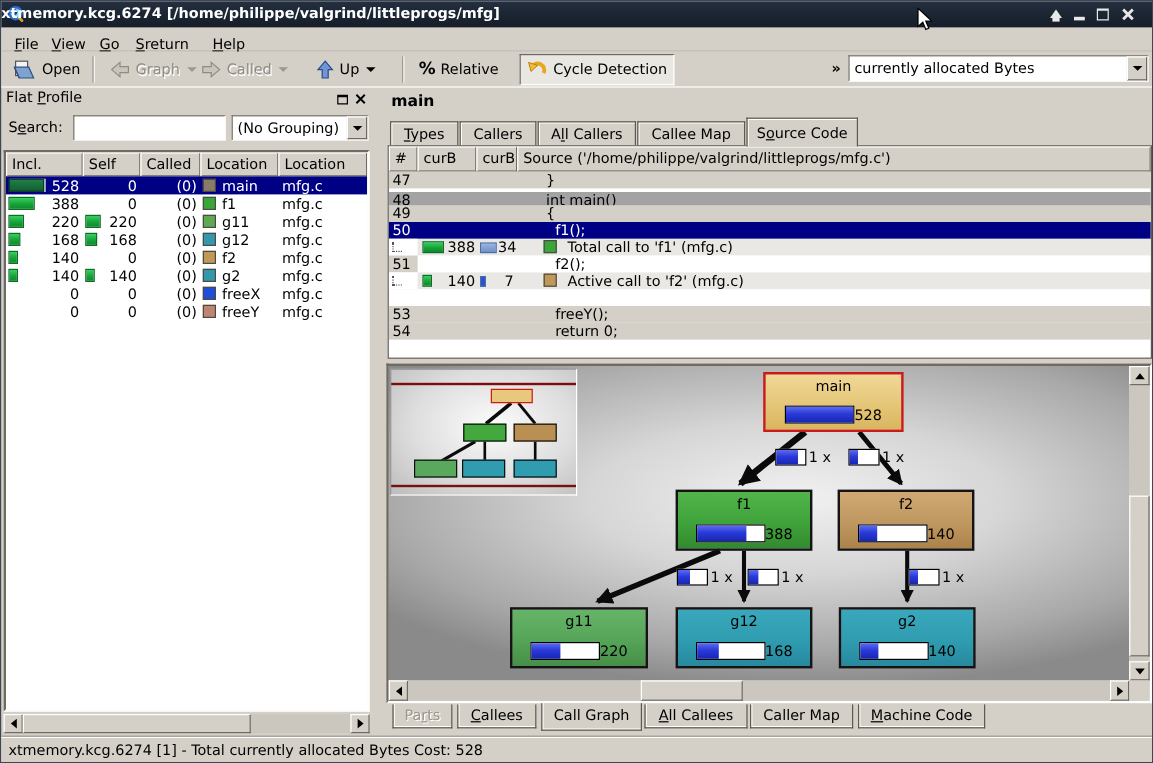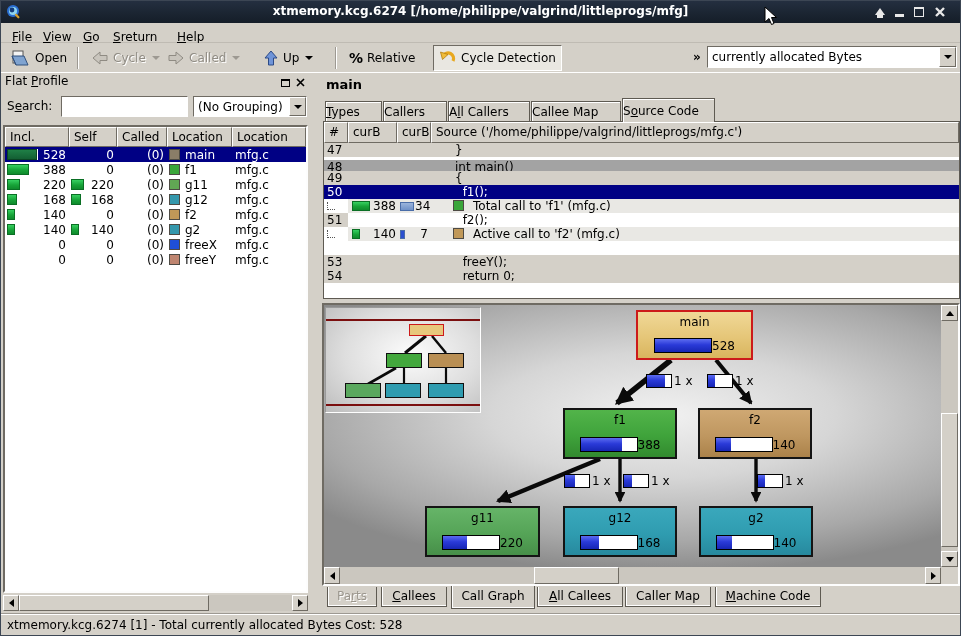--- a/index.html
+++ b/index.html
@@ -6,21 +6,21 @@
   html,body { width:961px; height:636px; background:#d4d0c8; }
   body { font-family:"DejaVu Sans","Liberation Sans",sans-serif; font-size:12px; color:#000; }
   #win { position:relative; width:961px; height:636px; background:#d4d0c8; border:1px solid #3c4654; overflow:hidden; }
   .abs { position:absolute; }
   .u { text-decoration:underline; }
   .sunken  { border:1px solid; border-color:#6f6b63 #ffffff #ffffff #6f6b63; }
   .frame-sunken { border:2px solid; border-color:#6f6b63 #fdfdfd #fdfdfd #6f6b63; }
 
   
   .titlebar { position:absolute; left:0; top:0; width:100%; height:22px; background:linear-gradient(180deg,#242f40 0%,#1b2532 55%,#151d28 100%); color:#fff; }
-  .titlebar .title { position:absolute; left:0; right:0; top:3px; text-align:center; font-weight:bold; font-size:12px; }
+  .titlebar .title { position:absolute; left:0; right:0; top:3px; text-align:left; font-weight:bold; font-size:12px; }
   .winbtn { position:absolute; top:3px; width:16px; height:16px; cursor:default; }
   .tri-up { width:0; height:0; border-left:5px solid transparent; border-right:5px solid transparent; border-bottom:7px solid #e8e8e8; position:absolute; left:3px; top:4px; }
   .tri-up:after { content:""; position:absolute; left:-3px; top:7px; width:6px; height:3px; background:#e8e8e8; }
   .mini-bar { position:absolute; left:3px; top:10px; width:9px; height:3px; background:#e8e8e8; }
   .max-box { position:absolute; left:3px; top:3px; width:10px; height:10px; border:1px solid #e8e8e8; border-top:2px solid #e8e8e8; }
 
   
   .menubar { position:absolute; left:0; top:22px; width:100%; height:20px; background:#d4d0c8; border-bottom:1px solid #bfbbb3; }
   .menuitem { position:absolute; top:1px; height:18px; padding:6px 6px; }
 
@@ -52,21 +52,21 @@
   
   .scroll { background:#cbc7bf; position:absolute; }
   .sbtn { position:absolute; background:#d4d0c8; border:1px solid; border-color:#ffffff #6f6b63 #6f6b63 #ffffff; display:flex; align-items:center; justify-content:center; }
   .thumb { position:absolute; background:#d4d0c8; border:1px solid; border-color:#ffffff #6f6b63 #6f6b63 #ffffff; }
   .tl { width:0; height:0; border-top:4px solid transparent; border-bottom:4px solid transparent; border-right:5px solid #000; }
   .tr { width:0; height:0; border-top:4px solid transparent; border-bottom:4px solid transparent; border-left:5px solid #000; }
   .tu { width:0; height:0; border-left:4px solid transparent; border-right:4px solid transparent; border-bottom:5px solid #000; }
   .td { width:0; height:0; border-left:4px solid transparent; border-right:4px solid transparent; border-top:5px solid #000; }
 
   
-  .tab { position:absolute; top:3px; height:21px; background:#d4d0c8; border:1px solid #5e5a52; border-bottom:none; box-shadow:inset 1px 1px 0 #fff; padding-top:3px; white-space:nowrap; }
+  .tab { position:absolute; top:3px; height:21px; background:#d4d0c8; border:1px solid #5e5a52; border-bottom:none; box-shadow:inset 1px 1px 0 #fff; text-align:center; padding-top:3px; white-space:nowrap; }
   .tab.active { top:0; height:24px; padding-top:5px; z-index:5; }
   .tabb { position:absolute; top:1px; height:20px; background:#d4d0c8; border:1px solid #5e5a52; border-top:none; box-shadow:inset 1px -1px 0 #fff; text-align:center; padding-top:2px; white-space:nowrap; }
   .tabb.active { top:0; height:23px; padding-top:3px; z-index:5; }
   .tabb.disabled { color:#9b968d; text-shadow:1px 1px 0 #fff; }
 
   
   .src-row { position:absolute; left:0; width:100%; height:14px; }
   .src-cell { position:absolute; top:0; height:14px; padding:0 3px; white-space:pre; overflow:hidden; font-size:12px; line-height:14px; }
   .callicon { position:absolute; width:11px; height:11px; top:1px; border:1px solid #4d4a44; }
   .sgbar { position:absolute; top:2px; height:10px; background:linear-gradient(180deg,#37d061,#17a338 55%,#0f8a2c); border:1px solid #0a6f24; }
@@ -134,21 +134,21 @@
         <path d="M1 7 L13 7 L17 16 L5 16 Z" fill="#7fa3d0" stroke="#31507c"></path>
         <path d="M1 7 L5 16" stroke="#31507c"></path>
       </svg>
       <span class="lbl">Open</span>
     </div>
     <div class="tsep" style="left:76px"></div>
     <div class="tbtn disabled" style="left:84px">
       <svg width="18" height="16" viewBox="0 0 18 16">
           <path d="M9 2 L2 8 L9 14 L9 10.5 L16 10.5 L16 5.5 L9 5.5 Z" fill="#c9c5bd" stroke="#8f8b83"></path>
         </svg>
-      <span class="lbl">Cycle</span>
+      <span class="lbl">Graph</span>
         <span class="dd-arrow dis"></span>
     </div>
     <div class="tbtn disabled" style="left:160px">
       <svg width="18" height="16" viewBox="0 0 18 16">
           <path d="M9 2 L16 8 L9 14 L9 10.5 L2 10.5 L2 5.5 L9 5.5 Z" fill="#c9c5bd" stroke="#8f8b83"></path>
         </svg>
       <span class="lbl">Called</span>
         <span class="dd-arrow dis"></span>
     </div>
     <div class="tbtn" style="left:256px">

